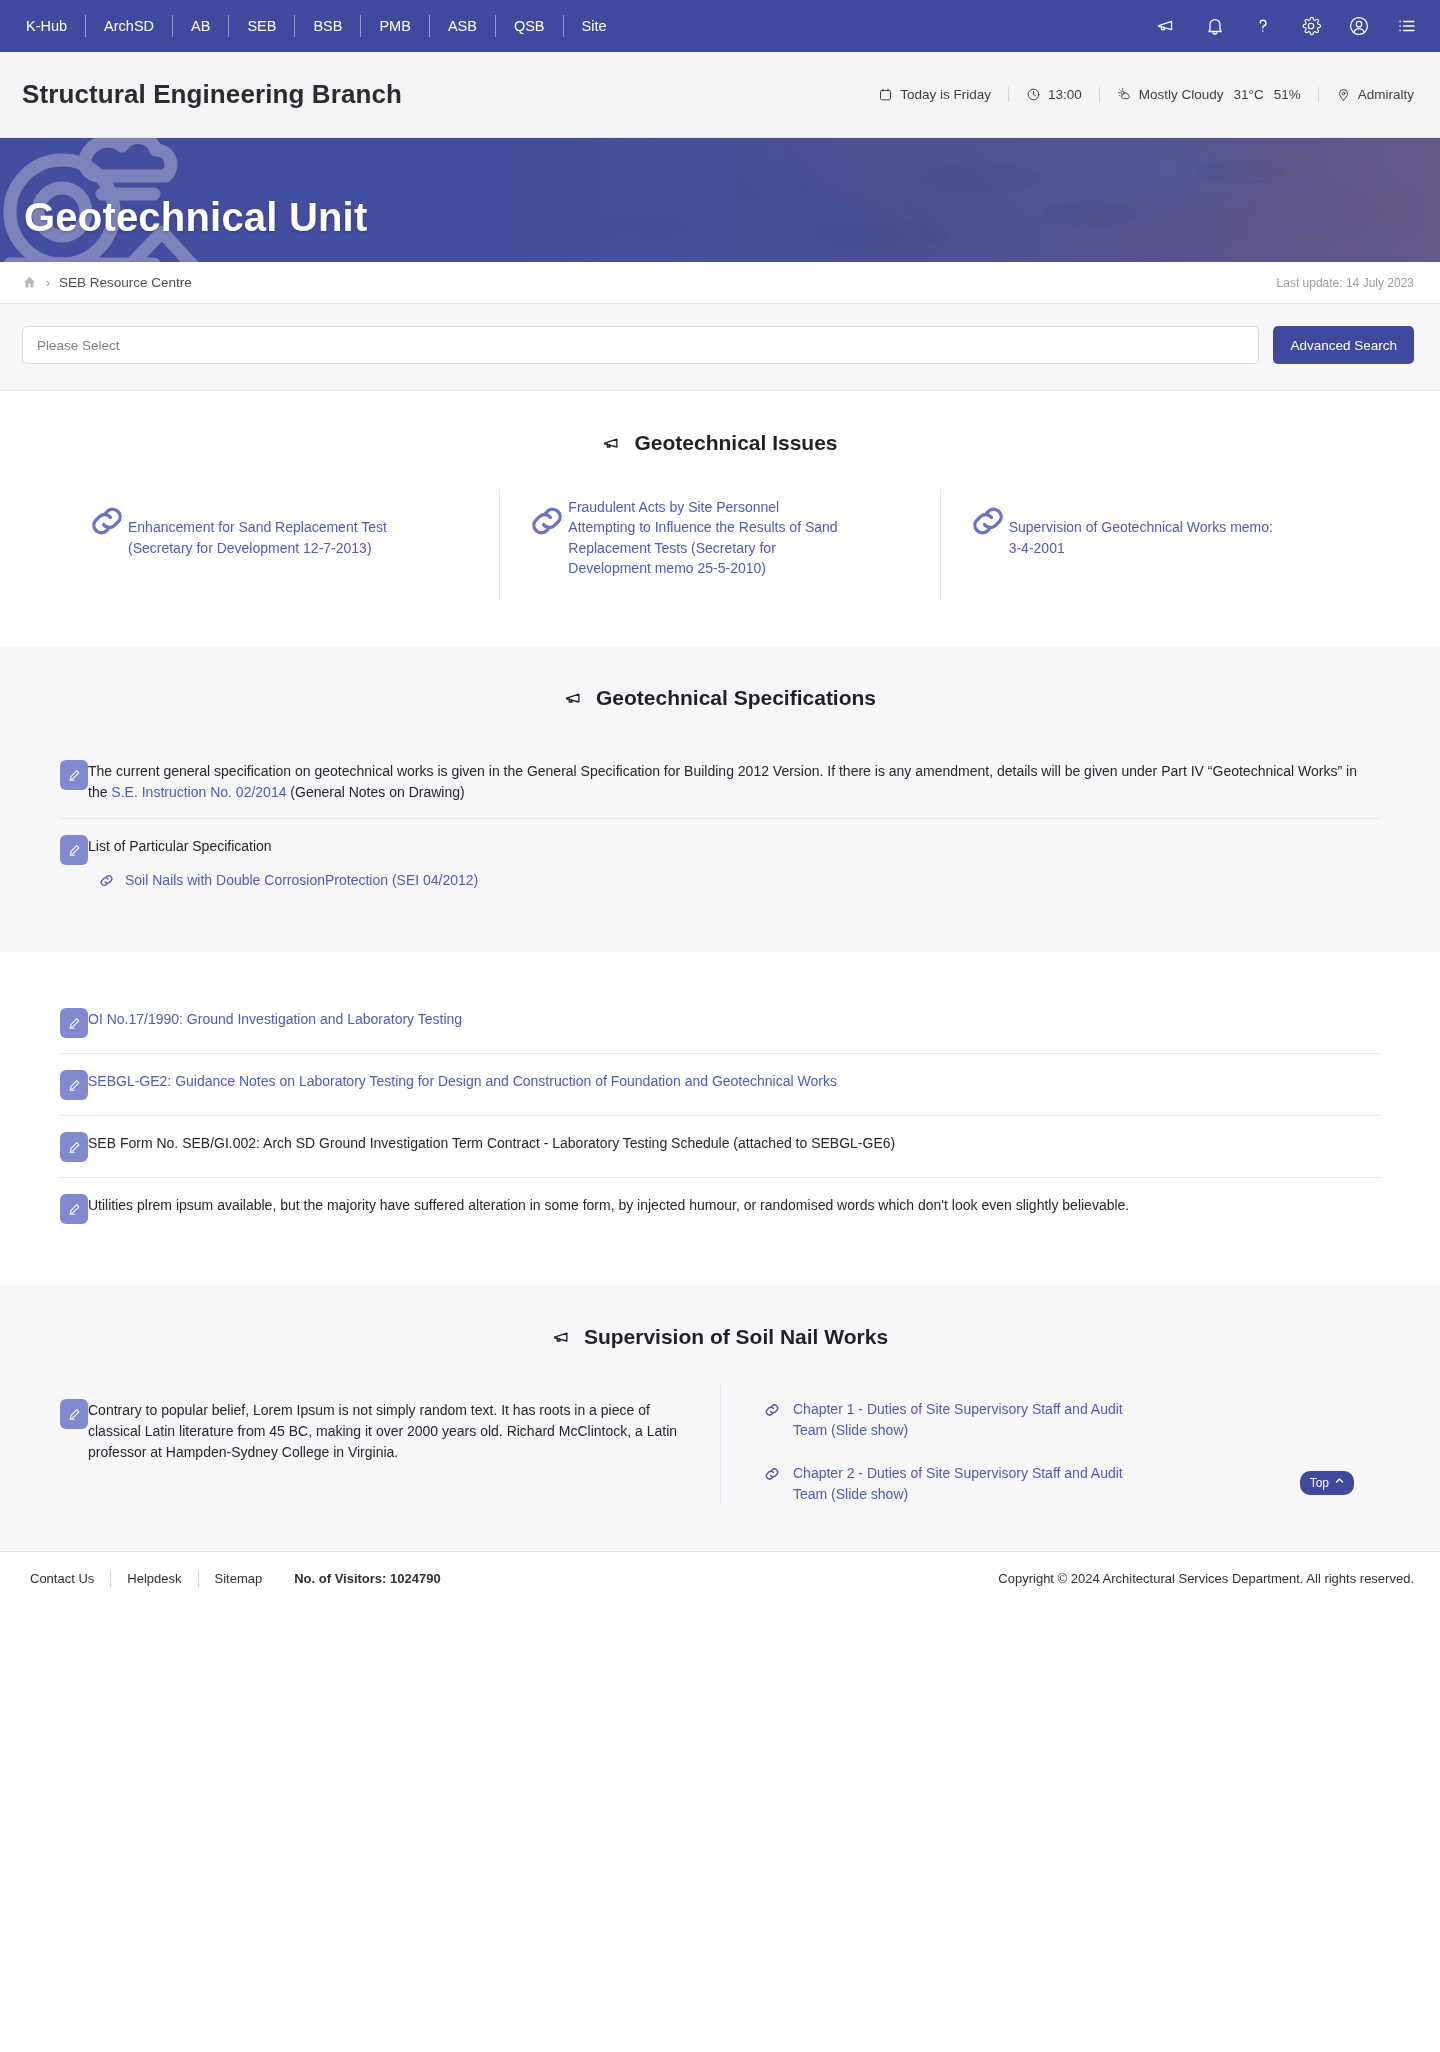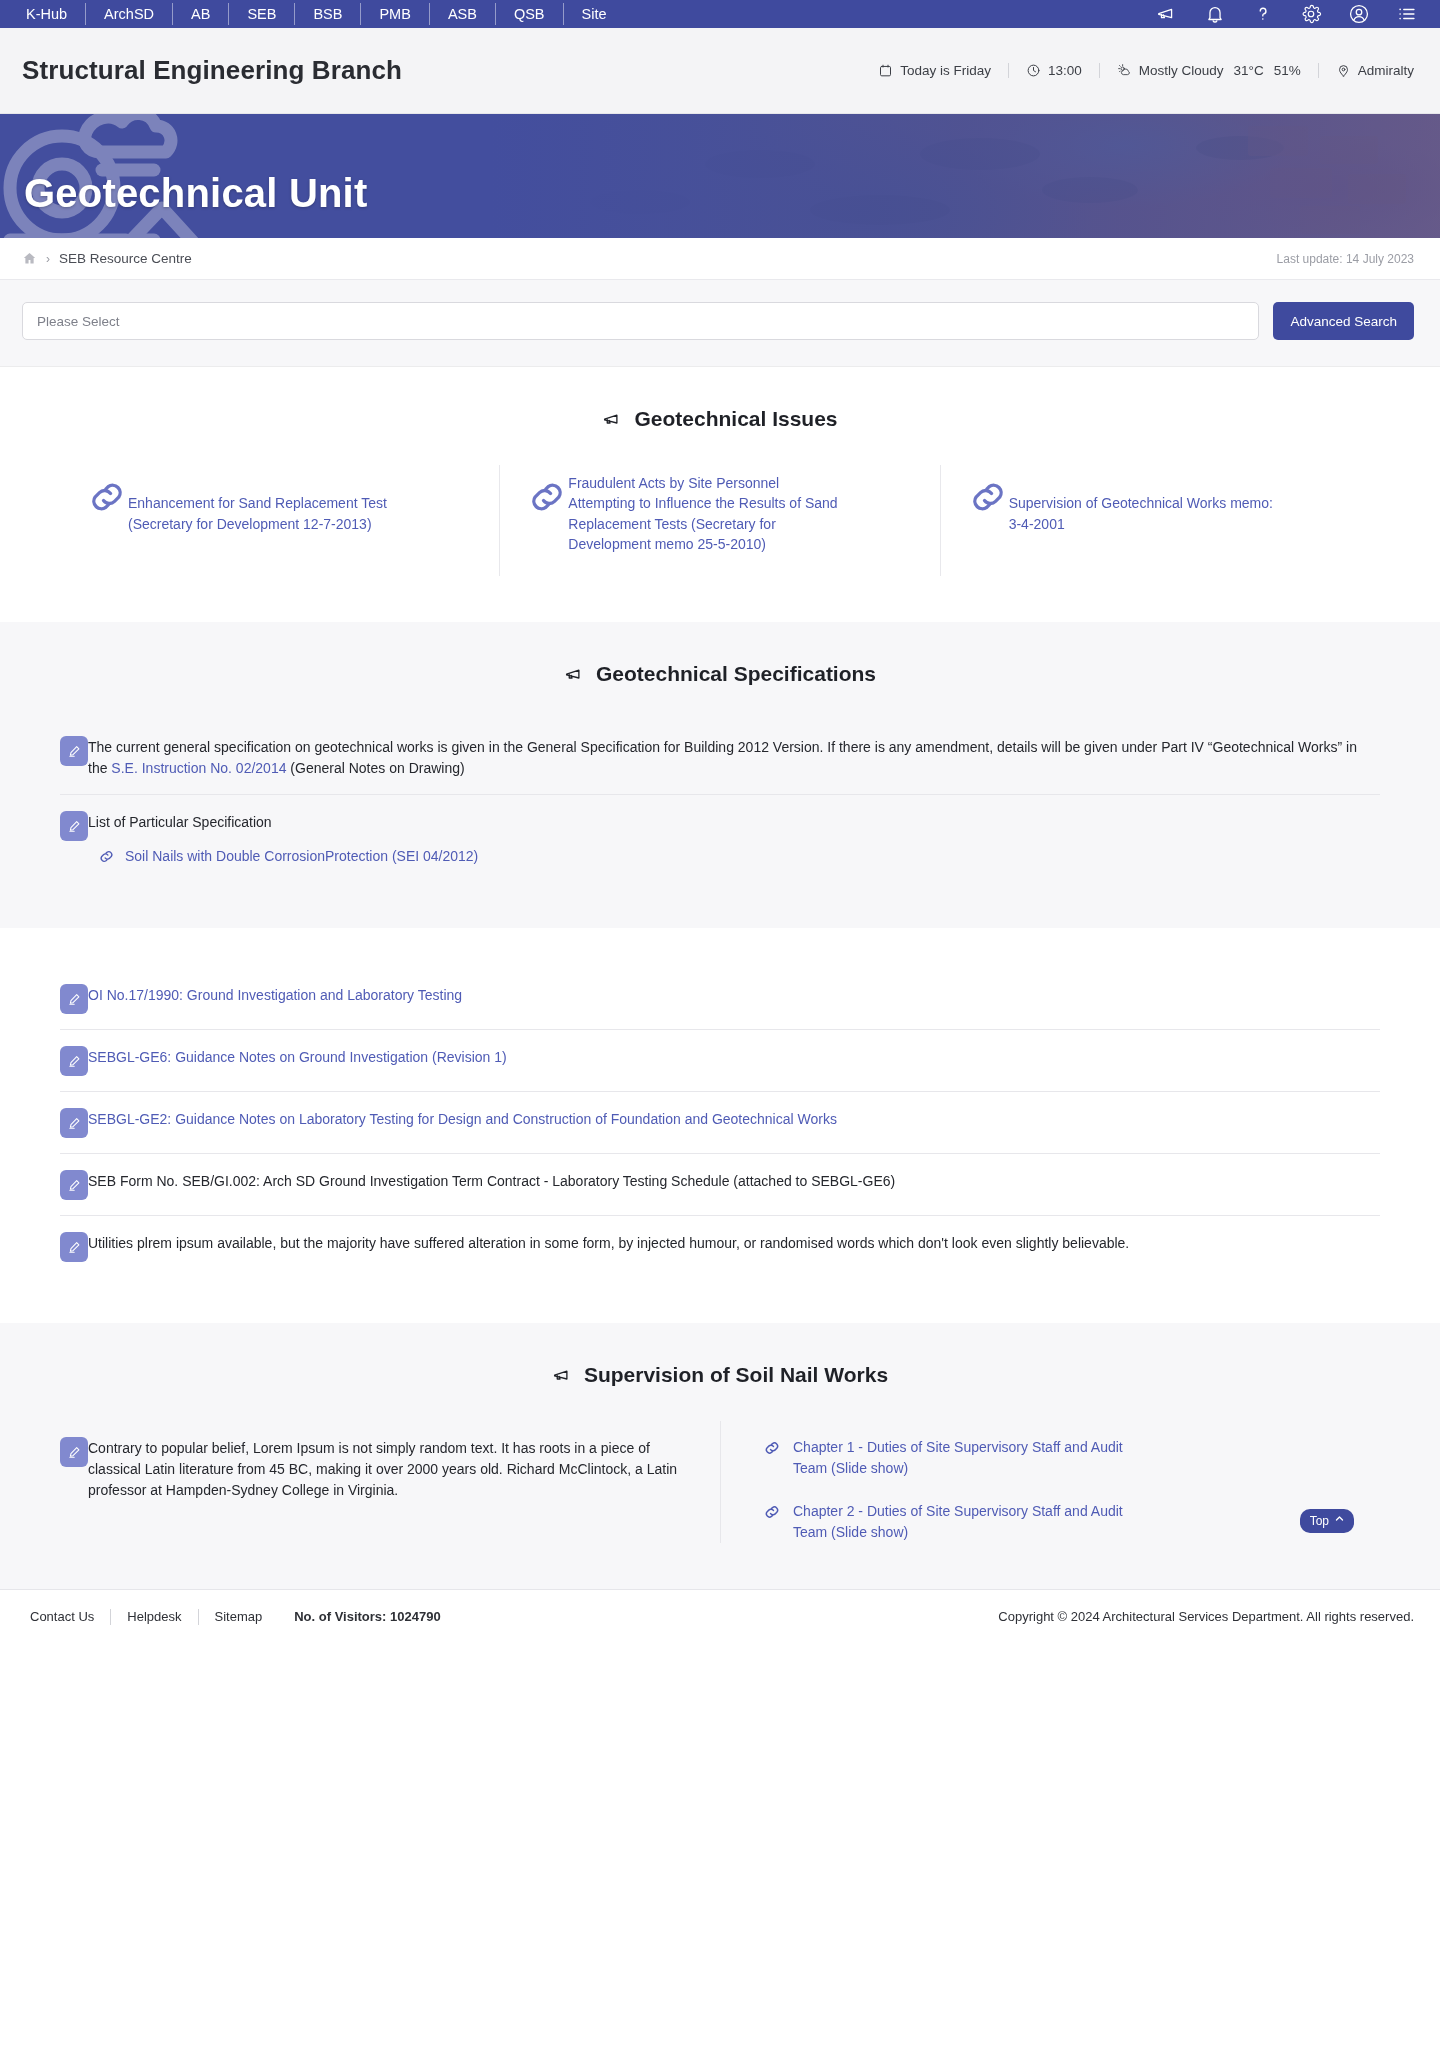--- a/index.html
+++ b/index.html
@@ -6,21 +6,21 @@
   html, body {
     width: 1440px;
     background: #ffffff;
     font-family: "Liberation Sans", sans-serif;
     color: #22242a;
     -webkit-font-smoothing: antialiased;
   }
 
   
   .topbar {
-    height: 28px;
+    height: 52px;
     background: #3f4a9e;
     display: flex;
     align-items: center;
     justify-content: space-between;
     padding: 0 22px 0 18px;
   }
   .topnav { display: flex; align-items: center; height: 22px; }
   .topnav a {
     color: #ffffff;
     font-size: 14.5px;
@@ -465,29 +465,20 @@
       </span>
       <div class="penbody"><a class="linktext">OI No.17/1990: Ground Investigation and Laboratory Testing</a></div>
     </div>
     <div class="penrow bordered">
       <span class="penic">
         <svg viewBox="0 0 24 24" fill="none" stroke="currentColor" stroke-width="1.7" stroke-linecap="round" stroke-linejoin="round">
           <path d="M15.5 4.2 19 7.7 9.6 17.1l-4.2.9.9-4.2Z"></path>
             <path d="M4.5 19.5h7"></path>
         </svg>
       </span>
-      <div class="penbody"><a class="linktext">SEBGL-GE6: Guidance Notes on Ground Investigation (Revision 1)</a></div>
-    </div>
-    <div class="penrow bordered">
-      <span class="penic">
-        <svg viewBox="0 0 24 24" fill="none" stroke="currentColor" stroke-width="1.7" stroke-linecap="round" stroke-linejoin="round">
-          <path d="M15.5 4.2 19 7.7 9.6 17.1l-4.2.9.9-4.2Z"></path>
-            <path d="M4.5 19.5h7"></path>
-        </svg>
-      </span>
       <div class="penbody"><a class="linktext">SEBGL-GE2: Guidance Notes on Laboratory Testing for Design and Construction of Foundation and Geotechnical Works</a></div>
     </div>
     <div class="penrow bordered">
       <span class="penic">
         <svg viewBox="0 0 24 24" fill="none" stroke="currentColor" stroke-width="1.7" stroke-linecap="round" stroke-linejoin="round">
           <path d="M15.5 4.2 19 7.7 9.6 17.1l-4.2.9.9-4.2Z"></path>
             <path d="M4.5 19.5h7"></path>
         </svg>
       </span>
       <div class="penbody">SEB Form No. SEB/GI.002: Arch SD Ground Investigation Term Contract - Laboratory Testing Schedule (attached to SEBGL-GE6)</div>

